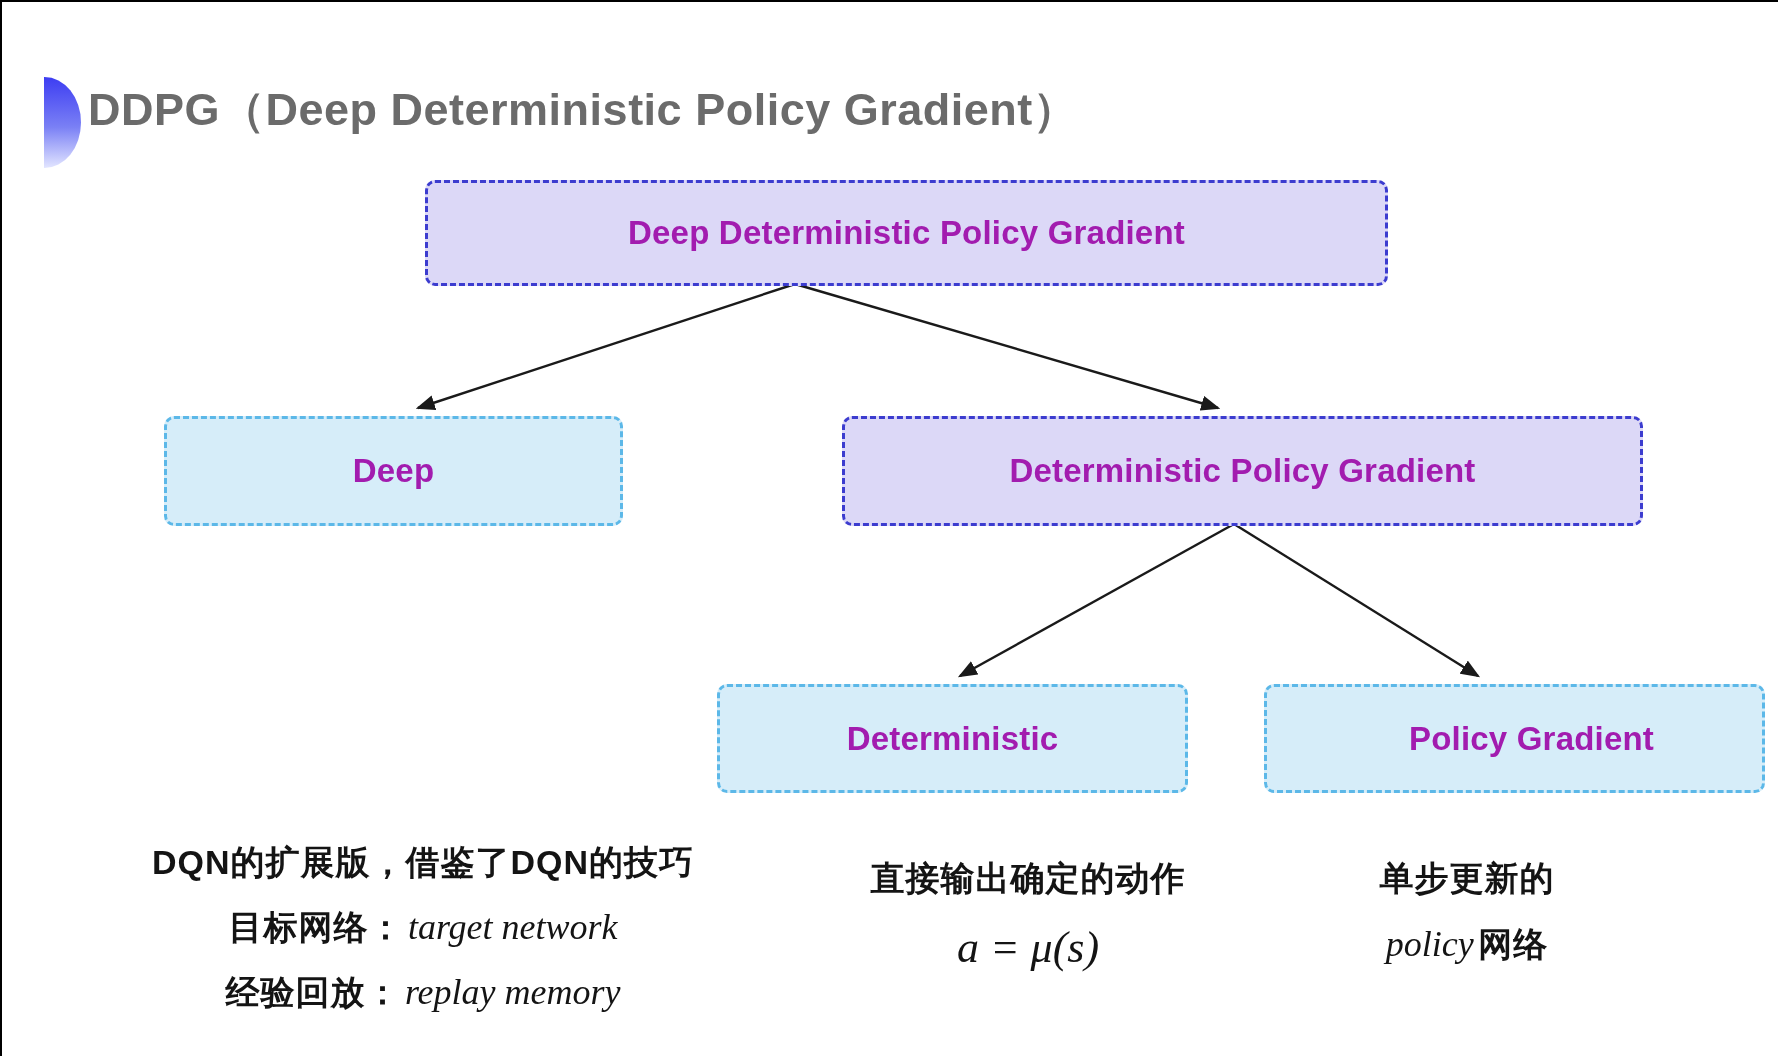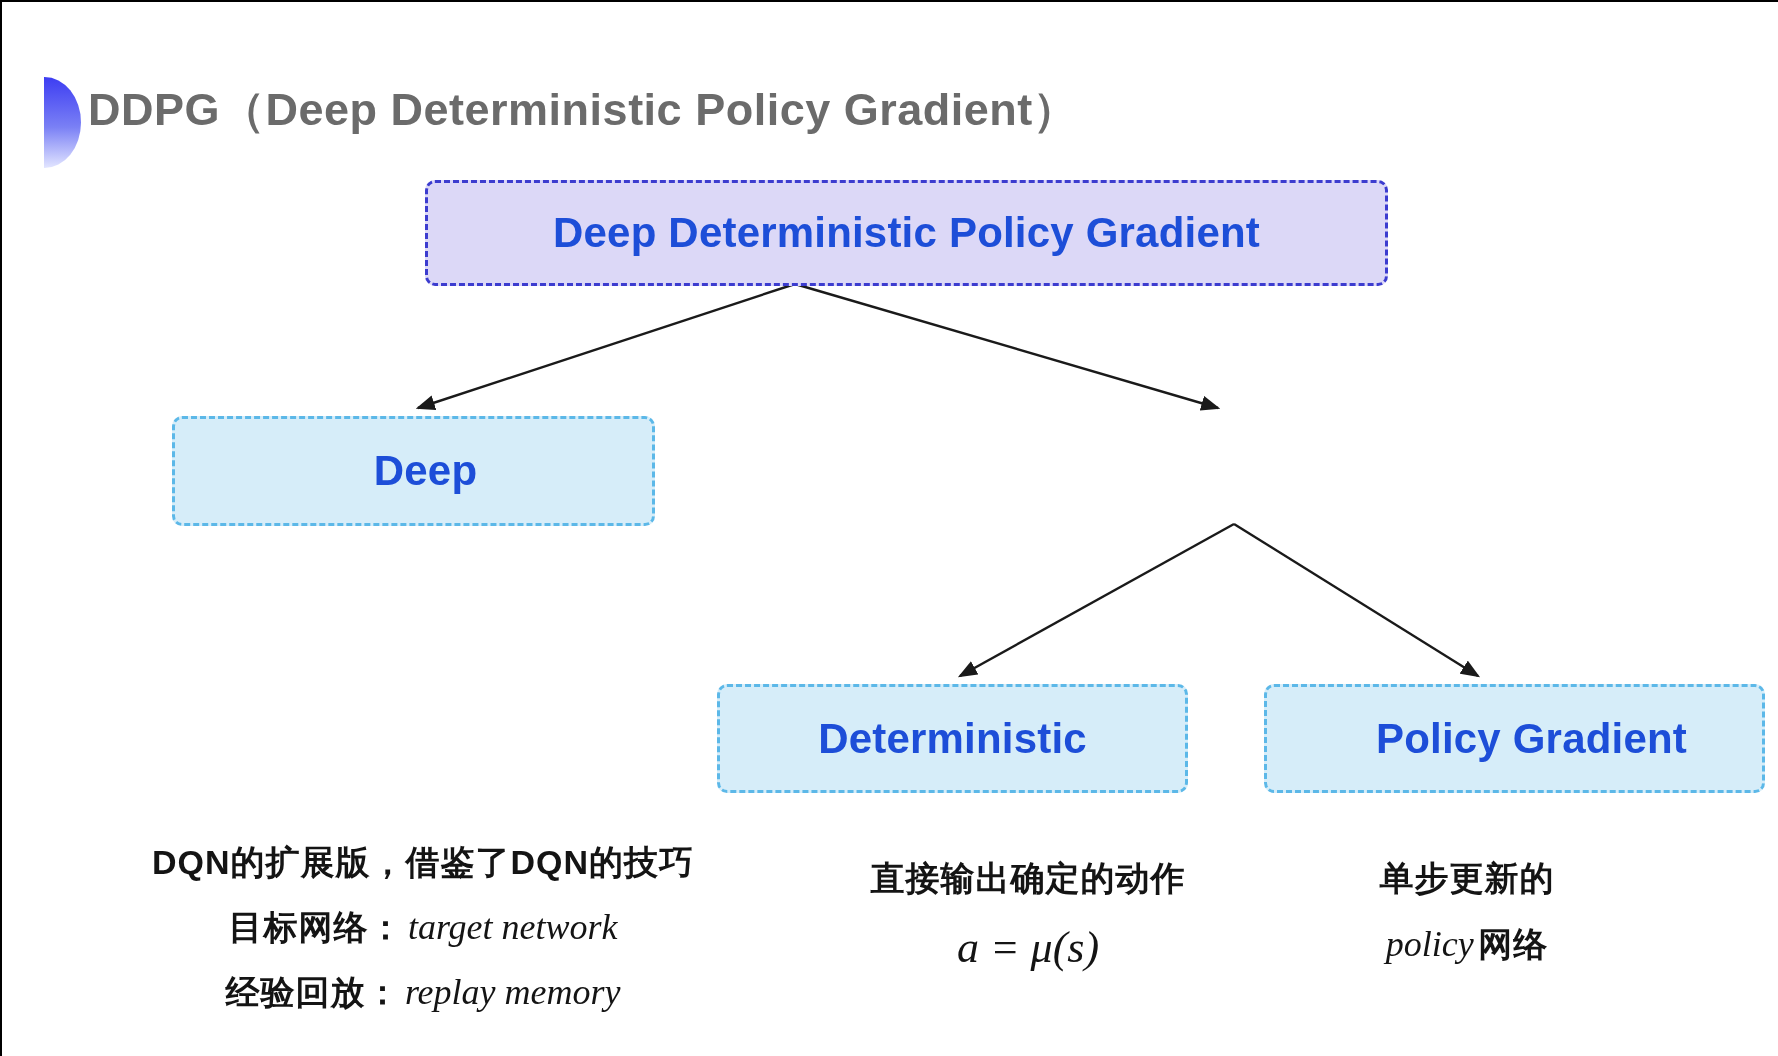--- a/index.html
+++ b/index.html
@@ -24,27 +24,27 @@
   .page-title{
     position:absolute;left:88px;top:80px;
     font-size:45px;font-weight:600;color:#6b6b6b;
     letter-spacing:0.5px;white-space:nowrap;
   }
 
   
   .box{
     position:absolute;display:flex;align-items:center;justify-content:center;
     border-radius:10px;
-    font-size:42px;font-weight:600;color:#1d4ed8;
+    font-size:33px;font-weight:600;color:#a21caf;
     letter-spacing:0.2px;white-space:nowrap;
   }
   .box.purple{background:#dcd8f7;border:3px dashed #3c3ccf;}
   .box.cyan{background:#d6edf9;border:3px dashed #5cb8e8;}
   #box-root{left:425px;top:180px;width:957px;height:100px;}
-  #box-deep{left:172px;top:416px;width:453px;height:104px;padding-left:24px;}
+  #box-deep{left:164px;top:416px;width:453px;height:104px;}
   #box-dpg{left:842px;top:416px;width:795px;height:104px;}
   #box-det{left:717px;top:684px;width:465px;height:103px;}
   #box-pg{left:1264px;top:684px;width:461px;height:103px;padding-left:34px;}
 
   
   #arrows{position:absolute;left:0;top:0;width:1778px;height:1056px;pointer-events:none;}
   #arrows line{stroke:#1a1a1a;stroke-width:2.4;}
 
   
   .note{position:absolute;text-align:center;color:#141414;}
@@ -81,20 +81,23 @@
   </svg>
 
   <div id="box-root" class="box purple">
     <span>Deep Deterministic Policy Gradient</span>
   </div>
 
   <div id="box-deep" class="box cyan">
     <span>Deep</span>
   </div>
 
+  <div id="box-dpg" class="box purple">
+    <span>Deterministic Policy Gradient</span>
+  </div>
 
   <div id="box-det" class="box cyan">
     <span>Deterministic</span>
   </div>
 
   <div id="box-pg" class="box cyan">
     <span>Policy Gradient</span>
   </div>
 
   <div id="note-deep" class="note">

